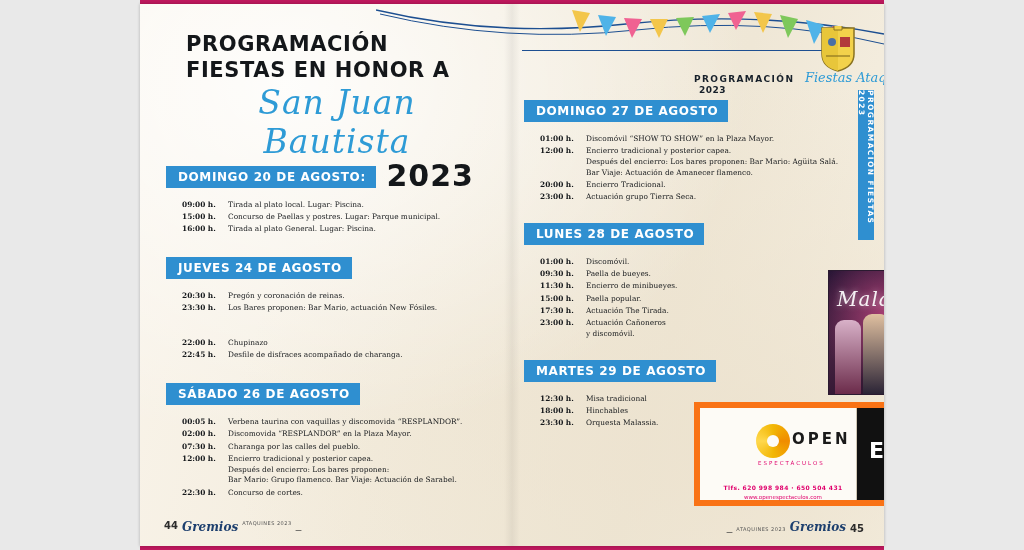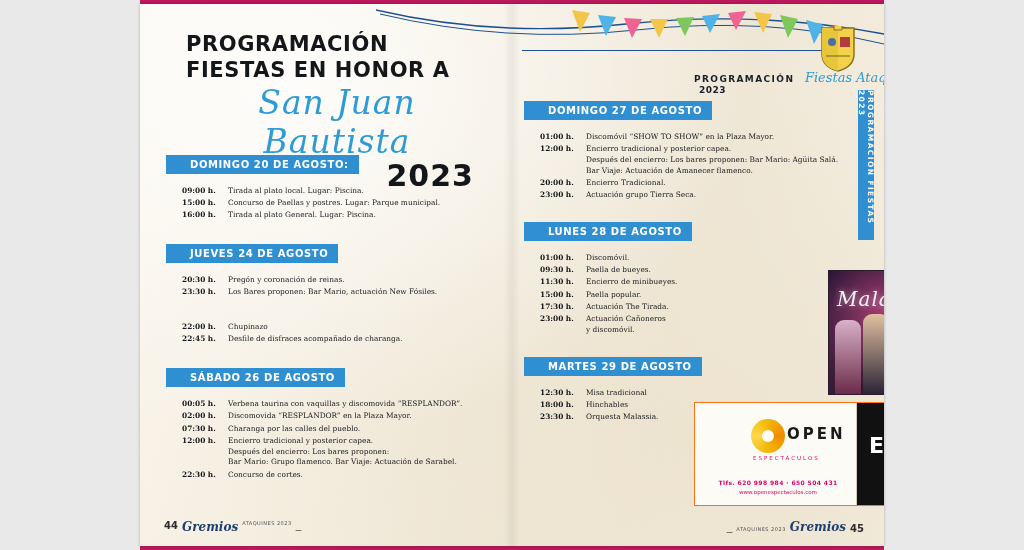--- a/index.html
+++ b/index.html
@@ -99,23 +99,23 @@
     font-family: "DejaVu Sans", sans-serif; font-size: 9px; color: #17202a;
     margin-left: 5px; letter-spacing: 0.5px;
   }
 
   
   .sec-bar {
     background: #2f8fd0;
     color: #ffffff;
     font-family: "DejaVu Sans", sans-serif;
     font-weight: bold;
-    font-size: 10px;
+    font-size: 12px;
     letter-spacing: 0.6px;
-    padding: 4px 10px 4px 24px;
+    padding: 4px 10px 4px 12px;
     display: inline-block;
     min-width: 158px;
   }
   .sec { margin-bottom: 5px; }
   .sec-bar-wrap { margin-bottom: 5px; }
 
   .entries { padding: 2px 0 0 16px; margin-top: 10px; }
   .entry {
     display: flex;
     font-family: "DejaVu Serif", serif;
@@ -125,21 +125,21 @@
     margin-bottom: 1.5px;
   }
   .entry .time {
     flex: 0 0 46px;
     font-weight: bold;
     font-family: "DejaVu Serif", serif;
   }
   .entry .desc { flex: 1 1 auto; }
   .entry .desc div { white-space: nowrap; }
 
-  .left-col { position: absolute; left: 26px; top: 150px; width: 330px; }
+  .left-col { position: absolute; left: 26px; top: 162px; width: 330px; }
   .right-col { position: absolute; left: 12px; top: 96px; width: 330px; }
 
   
   .crest {
     position: absolute; right: 28px; top: 22px; width: 36px; height: 46px;
   }
   .side-tab {
     position: absolute; right: 10px; top: 86px;
     width: 16px; height: 150px;
     background: #2f8fd0;
@@ -168,21 +168,21 @@
     font-family: "DejaVu Serif", serif; font-style: italic;
     font-size: 20px; color: rgba(255,255,255,0.92);
     letter-spacing: 1px;
     text-shadow: 0 0 6px rgba(255,255,255,0.5);
   }
   .figure { position: absolute; bottom: 0; width: 26px; height: 74px; border-radius: 9px 9px 0 0; }
 
   
   .ads {
     position: absolute; left: 182px; top: 398px; width: 326px; height: 104px;
-    border: 1px solid #f97316; background: #fdfbf6;
+    border: 6px solid #f97316; background: #fdfbf6;
     display: flex;
   }
   .ad-open {
     flex: 0 0 50%;
     position: relative;
     border-right: 1px solid #cfc6b4;
   }
   .ad-evo {
     flex: 1 1 auto;
     background: #111;

